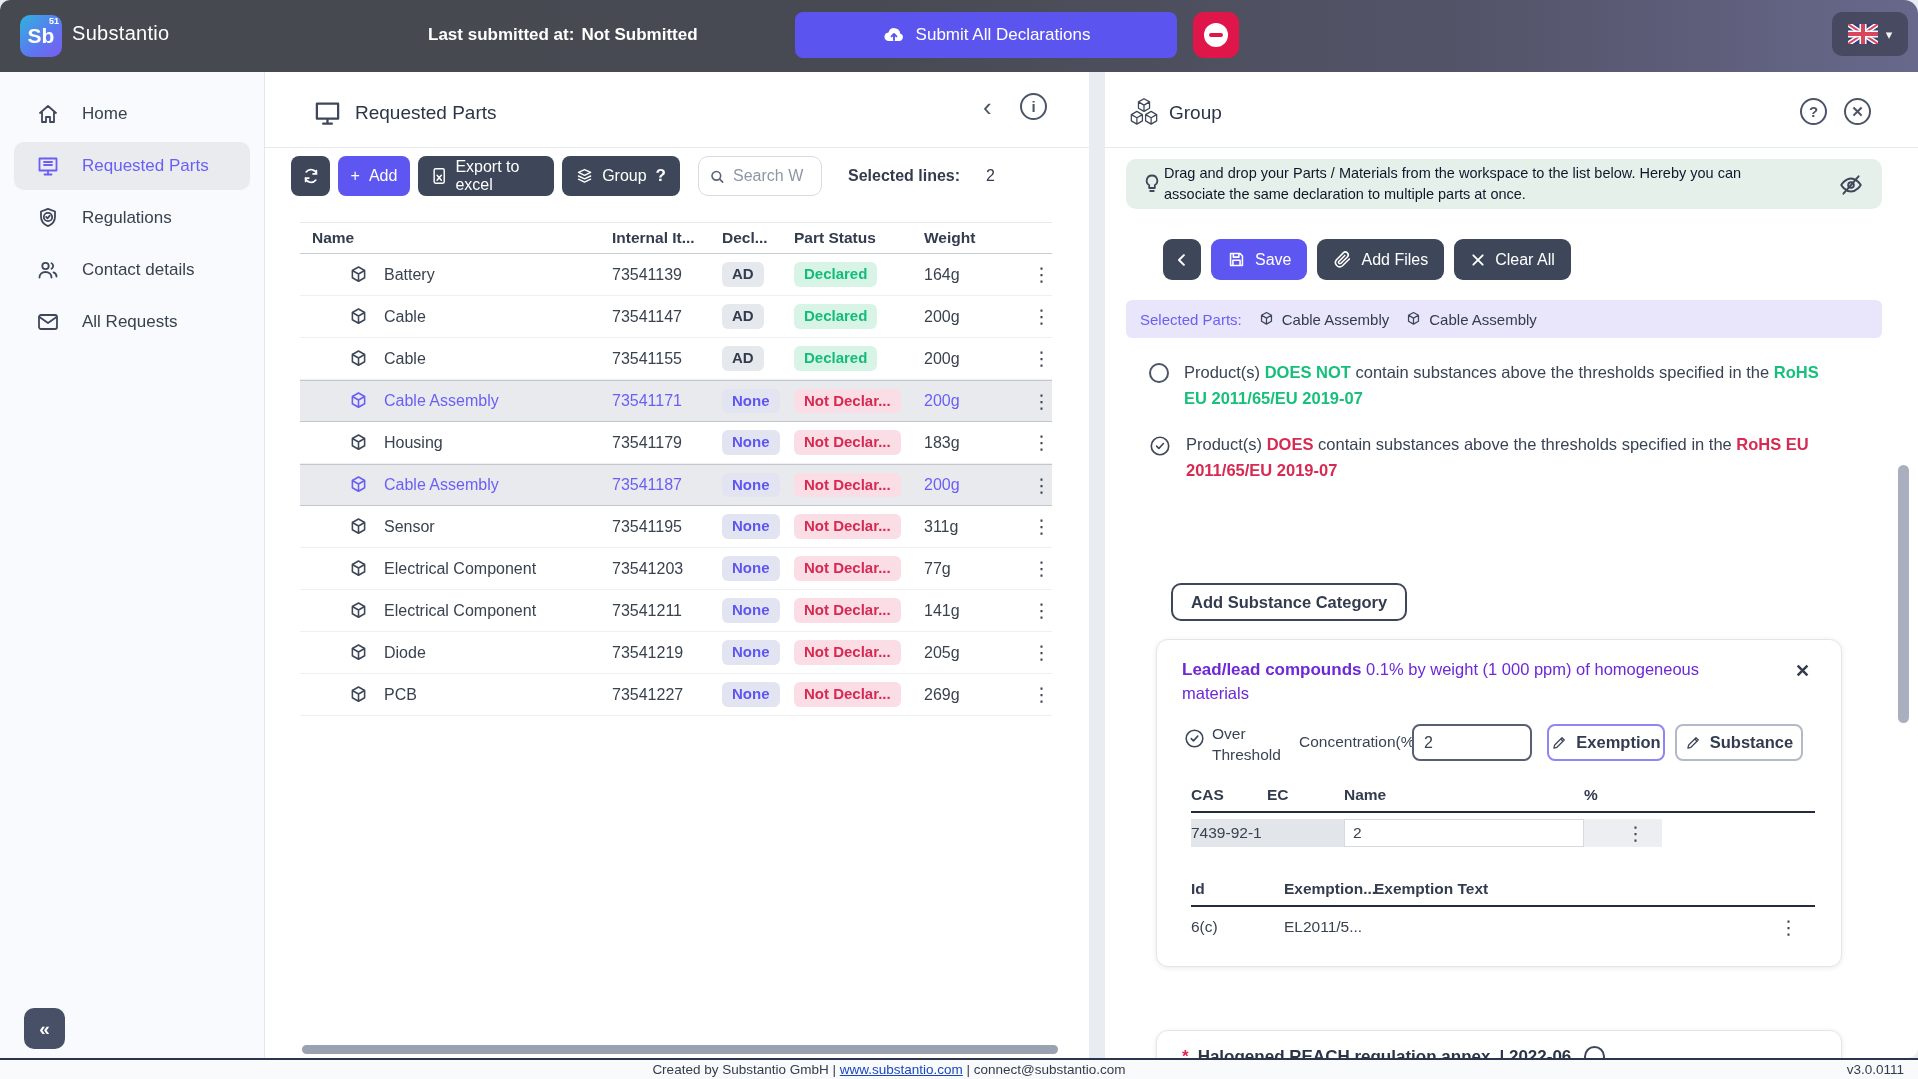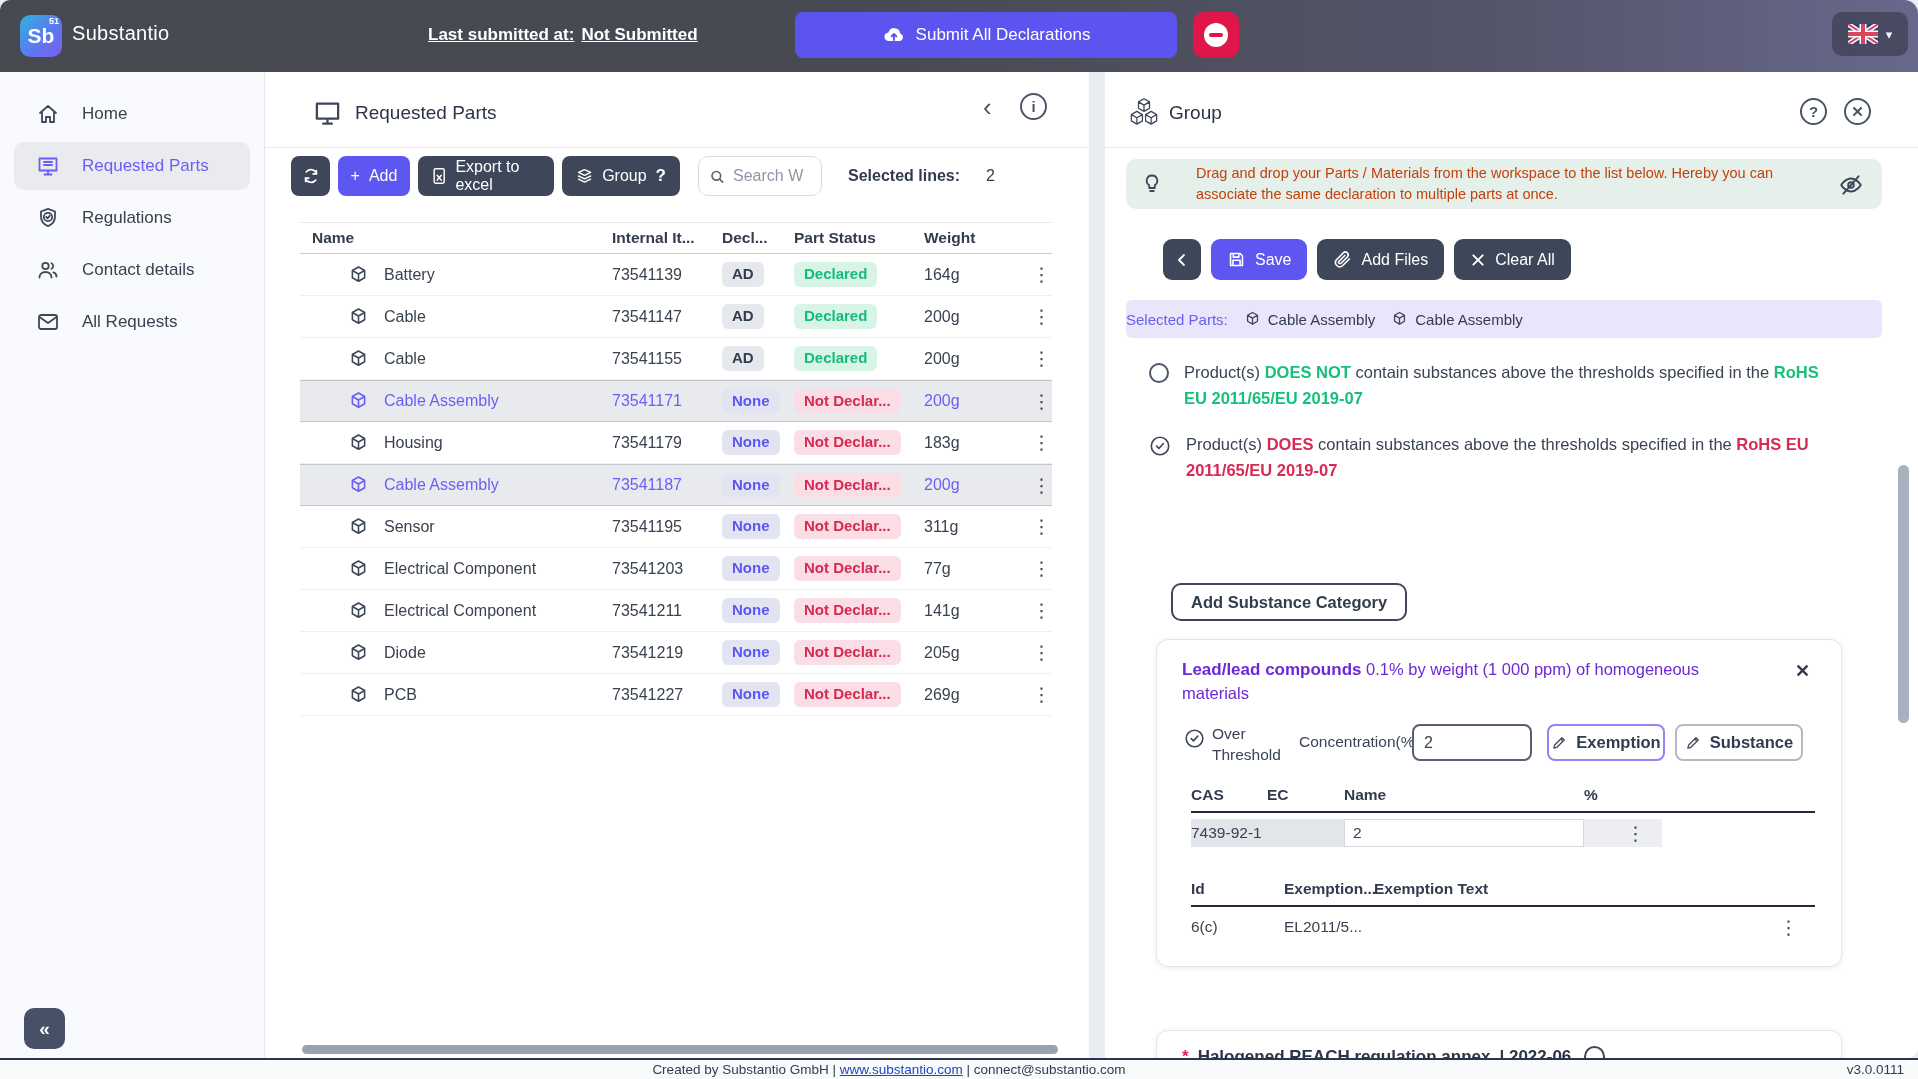--- a/index.html
+++ b/index.html
@@ -9,21 +9,21 @@
 
   
   .topbar { position:absolute; left:0; top:0; width:1918px; height:72px;
     background:linear-gradient(90deg,#46494f 0%,#474a52 45%,#54546a 78%,#68688c 100%);
     border-radius:10px 14px 0 0; display:flex; align-items:center; color:#fff; }
   .logo-badge { position:absolute; left:20px; top:15px; width:42px; height:42px; border-radius:10px;
     background:linear-gradient(135deg,#2fb3dd 0%,#5b7af0 55%,#7a5cf0 100%);
     display:flex; align-items:center; justify-content:center; font-size:21px; font-weight:bold; }
   .logo-sup { position:absolute; top:1px; right:3px; font-size:9px; font-weight:bold; }
   .brand { position:absolute; left:72px; top:22px; font-size:20px; font-weight:500; letter-spacing:.3px; }
-  .lastsub { position:absolute; left:428px; top:25px; font-size:17px; font-weight:bold;text-decoration:underline; }
+  .lastsub { position:absolute; left:428px; top:25px; font-size:17px; font-weight:bold; }
   .lastsub b { margin-left:7px; }
   .btn-submit { position:absolute; left:795px; top:12px; width:382px; height:46px; border-radius:8px;
     background:#5b54ef; display:flex; align-items:center; justify-content:center; gap:10px;
     color:#fff; font-size:17px; font-weight:500; cursor:pointer; }
   .btn-dnd { position:absolute; left:1193px; top:12px; width:46px; height:46px; border-radius:11px;
     background:#e0164b; display:flex; align-items:center; justify-content:center; cursor:pointer; }
   .dnd-circle { width:24px; height:24px; border-radius:50%; background:#fff; position:relative; }
   .dnd-circle::after { content:""; position:absolute; left:5px; top:10px; width:14px; height:4px; background:#e0164b; border-radius:2px; }
   .lang-box { position:absolute; left:1832px; top:12px; width:76px; height:44px; border-radius:10px;
     background:rgba(48,51,66,.55); display:flex; align-items:center; justify-content:center; gap:8px; cursor:pointer; }
@@ -85,33 +85,33 @@
 
   
   .rpanel { position:absolute; left:1105px; top:72px; width:813px; height:986px; background:#fff; overflow:hidden; border-radius:0 0 10px 0; }
   .rp-title { position:absolute; left:64px; top:30px; font-size:19px; color:#2b3546; }
   .rp-icon { position:absolute; left:20px; top:22px; }
   .rp-q { position:absolute; left:695px; top:26px; }
   .rp-x { position:absolute; left:739px; top:26px; }
   .rp-x span, .rp-q span { pointer-events:none; }
   .hintbox { position:absolute; left:21px; top:87px; width:756px; height:50px; background:#e6f0ea; border-radius:10px;
     display:flex; align-items:center; }
-  .hint-text { margin-left:70px; width:620px; font-size:14.5px; color:#c2410c; line-height:1.45; }
+  .hint-text { margin-left:38px; width:620px; font-size:14.5px; color:#0f172a; line-height:1.45; }
   .hint-bulb { position:absolute; left:14px; top:13px; }
   .hint-eye { position:absolute; right:18px; top:13px; cursor:pointer; }
 
   .rp-btns { position:absolute; left:17px; top:167px; display:flex; gap:10px;margin-left:41px; }
   .rbtn { height:41px; border-radius:9px; display:flex; align-items:center; justify-content:center; gap:9px;
     font-size:16px; font-weight:500; cursor:pointer; padding:0 16px; }
   .rbtn.dark { background:#3e4759; color:#fff; }
   .rbtn.purple { background:#5e56f0; color:#fff; }
   .rbtn.back { width:38px; padding:0; }
 
   .selbar { position:absolute; left:21px; top:228px; width:756px; height:38px; background:#e9e5fb; border-radius:6px;
-    display:flex; align-items:center; gap:16px; font-size:15px; }
+    display:flex; align-items:center; gap:16px; padding-left:14px; font-size:15px; }
   .selbar .lbl { color:#6a5ff5; }
   .chip { display:flex; align-items:center; gap:7px; color:#333c4e; }
 
   .radio-item { position:absolute; left:44px; width:680px; display:flex; gap:15px; font-size:16.5px; line-height:1.55; color:#3a4455; cursor:pointer; }
   .radio-one { top:288px; } .radio-two { top:360px; }
   .radio-ring { width:20px; height:20px; border-radius:50%; border:2px solid #4a5568; flex:none; margin-top:3px; }
   .hideable { display:none; } .show { display:inline-flex; }
   .radio-check { flex:none; margin-top:3px; }
   .radio-item .emph, .radio-item .reg { font-weight:bold; color:#d62a52; }
   .radio-item.green .emph, .radio-item.green .reg { color:#16c07a; }

